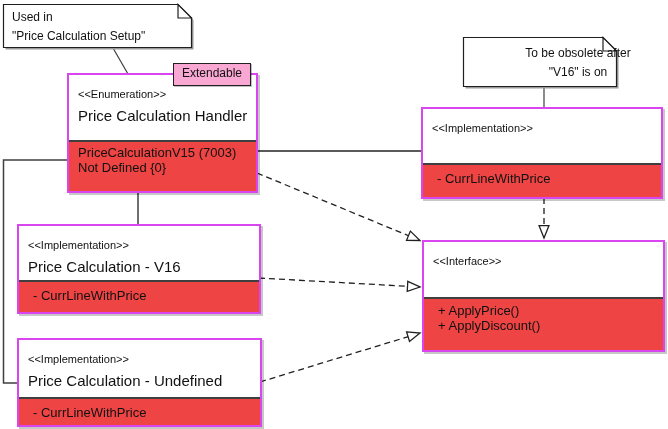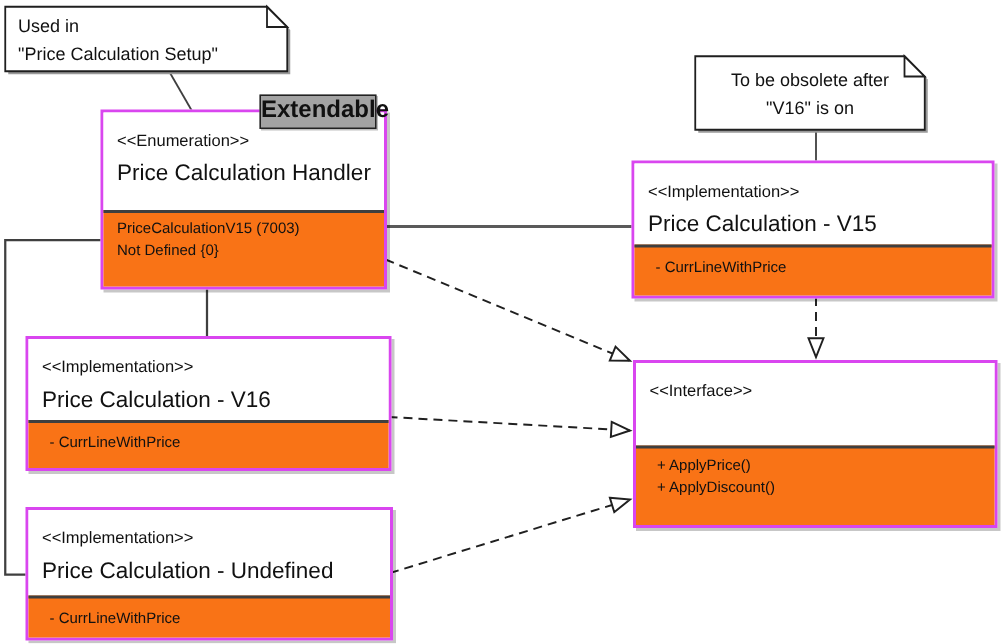--- a/index.html
+++ b/index.html
@@ -13,31 +13,31 @@
   .uml-class{
     position:absolute;z-index:2;box-sizing:border-box;
     background:#ffffff;border:2px solid #d946ef;
     display:flex;flex-direction:column;
     box-shadow:2px 2px 0 rgba(0,0,0,0.22);
   }
   .uml-head{box-sizing:border-box;flex:0 0 auto;padding:13px 8px 0 9px;background:#ffffff;}
   .stereotype{font-size:11px;line-height:12px;margin-bottom:8px;white-space:nowrap;}
   .uml-title{font-size:15px;line-height:15px;white-space:nowrap;}
   .uml-members{
-    box-sizing:border-box;flex:1 1 auto;background:#f97316;
+    box-sizing:border-box;flex:1 1 auto;background:#ef4444;
     border-top:2px solid #3f3f3f;padding:3px 4px 0 9px;
-    font-size:10px;line-height:15px;
+    font-size:13px;line-height:15px;
   }
   .uml-members.indented{padding-left:14px;padding-top:6px;}
   .member{white-space:nowrap;}
   
   .uml-tag{
-    position:absolute;z-index:5;box-sizing:border-box;background:#a3a3a3;
-    border:1.5px solid #222;font-size:16px;line-height:19px;
-    text-align:center;box-shadow:1px 1px 0 rgba(0,0,0,0.25);font-weight:bold;
+    position:absolute;z-index:5;box-sizing:border-box;background:#f9a8d4;
+    border:1.5px solid #222;font-size:12px;line-height:19px;
+    text-align:center;box-shadow:1px 1px 0 rgba(0,0,0,0.25);
   }
   
   .note{position:absolute;z-index:4;}
   .note svg{position:absolute;left:0;top:0;overflow:visible;}
   .note-text{position:relative;z-index:2;padding:4px 9px;font-size:12px;line-height:19px;}
   .note-text.centered{text-align:center;padding-top:7px;}
   .note-line{white-space:nowrap;}
 </style>
 </head>
 <body>
@@ -69,21 +69,21 @@
       <polygon points="2.5,2.5 177,2.5 190.5,16 190.5,45.5 2.5,45.5" fill="#9a9a9a"></polygon>
       <polygon points="0.5,0.5 175,0.5 188.5,14 188.5,43.5 0.5,43.5" fill="#ffffff" stroke="#1f1f1f" stroke-width="1.2"></polygon>
       <polygon points="175,0.5 188.5,14 175,14" fill="#ffffff" stroke="#1f1f1f" stroke-width="1.2"></polygon>
     </svg>
     <div class="note-text">
       <div class="note-line">Used in</div>
       <div class="note-line">"Price Calculation Setup"</div>
     </div>
   </div>
 
-  <div class="note" style="left:463px;top:37px;width:154px;height:50px;">
+  <div class="note" style="left:463px;top:37px;width:154px;height:50px;padding-left:38px;">
     <svg width="157" height="53">
       <polygon points="2.5,2.5 142,2.5 155.5,16 155.5,51.5 2.5,51.5" fill="#9a9a9a"></polygon>
       <polygon points="0.5,0.5 140,0.5 153.5,14 153.5,49.5 0.5,49.5" fill="#ffffff" stroke="#1f1f1f" stroke-width="1.2"></polygon>
       <polygon points="140,0.5 153.5,14 140,14" fill="#ffffff" stroke="#1f1f1f" stroke-width="1.2"></polygon>
     </svg>
     <div class="note-text centered">
       <div class="note-line">To be obsolete after</div>
       <div class="note-line">"V16" is on</div>
     </div>
   </div>
@@ -99,21 +99,20 @@
     </div>
     <div class="uml-members">
       <div class="member">PriceCalculationV15 (7003)</div>
       <div class="member">Not Defined {0}</div>
     </div>
   </div>
 
   <div class="uml-class" style="left:421px;top:107px;width:242px;height:92px;">
     <div class="uml-head" style="height:54px;">
       <div class="stereotype">&lt;&lt;Implementation&gt;&gt;</div>
-      <div class="uml-title">Price Calculation - V15</div>
     </div>
     <div class="uml-members indented">
       <div class="member">- CurrLineWithPrice</div>
     </div>
   </div>
 
   <div class="uml-class" style="left:17px;top:224px;width:244px;height:90px;">
     <div class="uml-head" style="height:54px;">
       <div class="stereotype">&lt;&lt;Implementation&gt;&gt;</div>
       <div class="uml-title">Price Calculation - V16</div>

